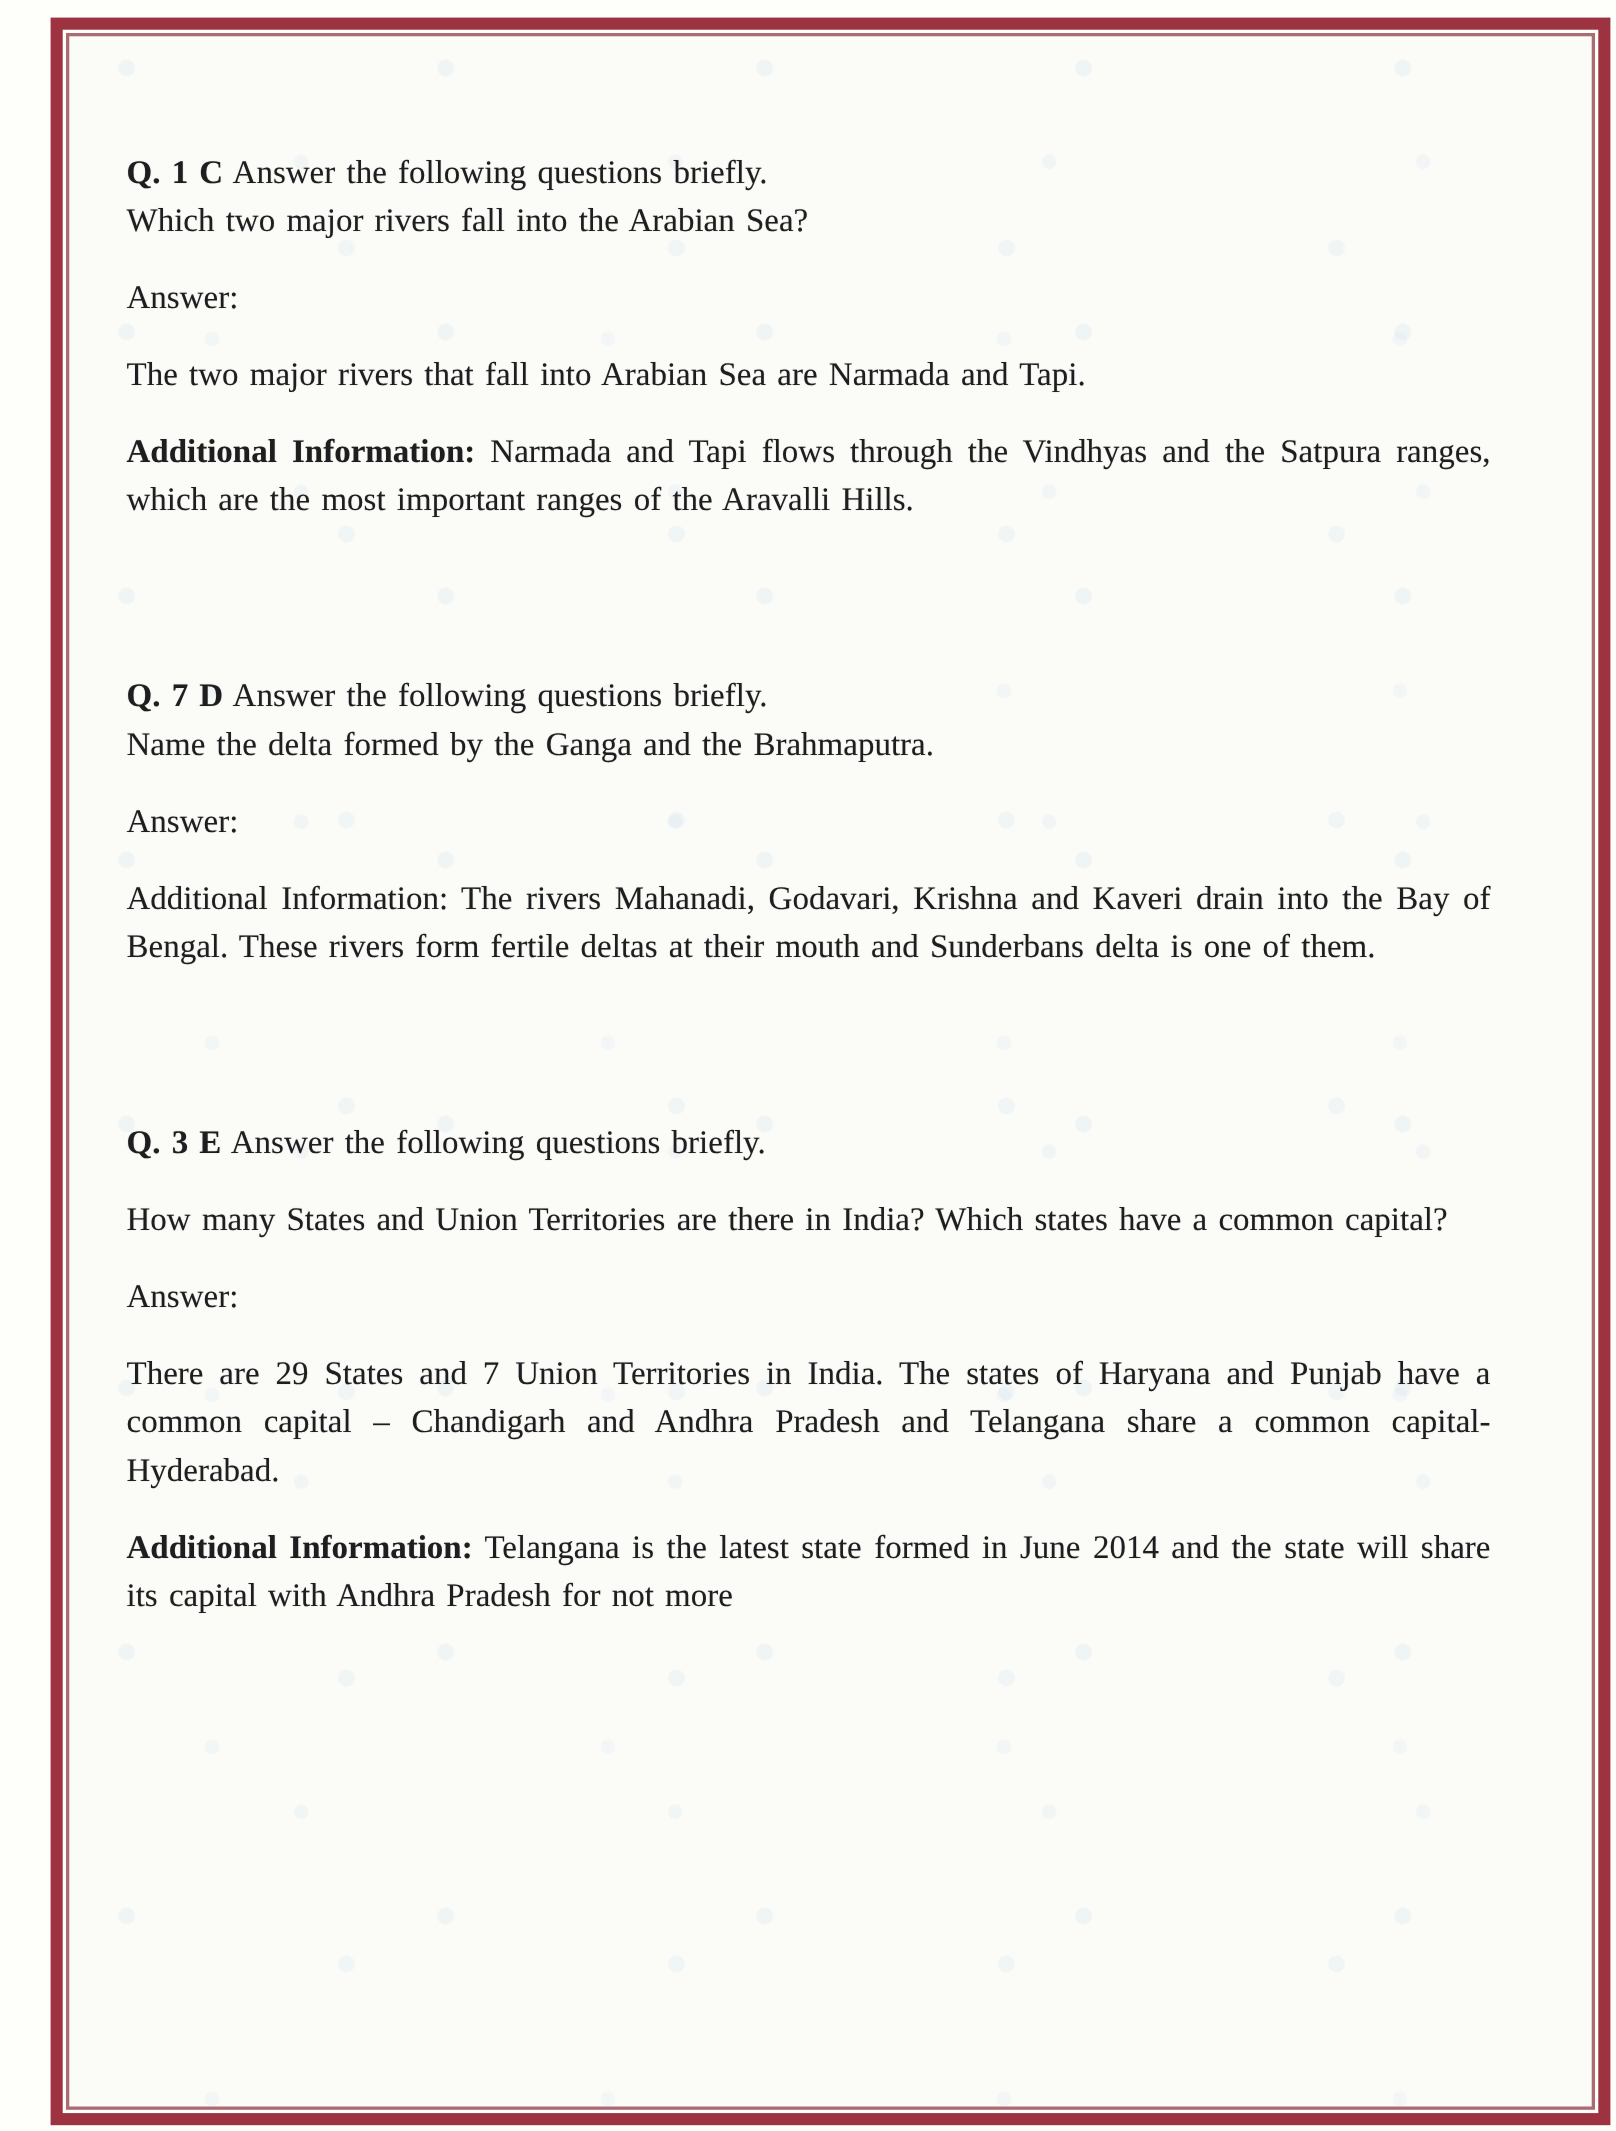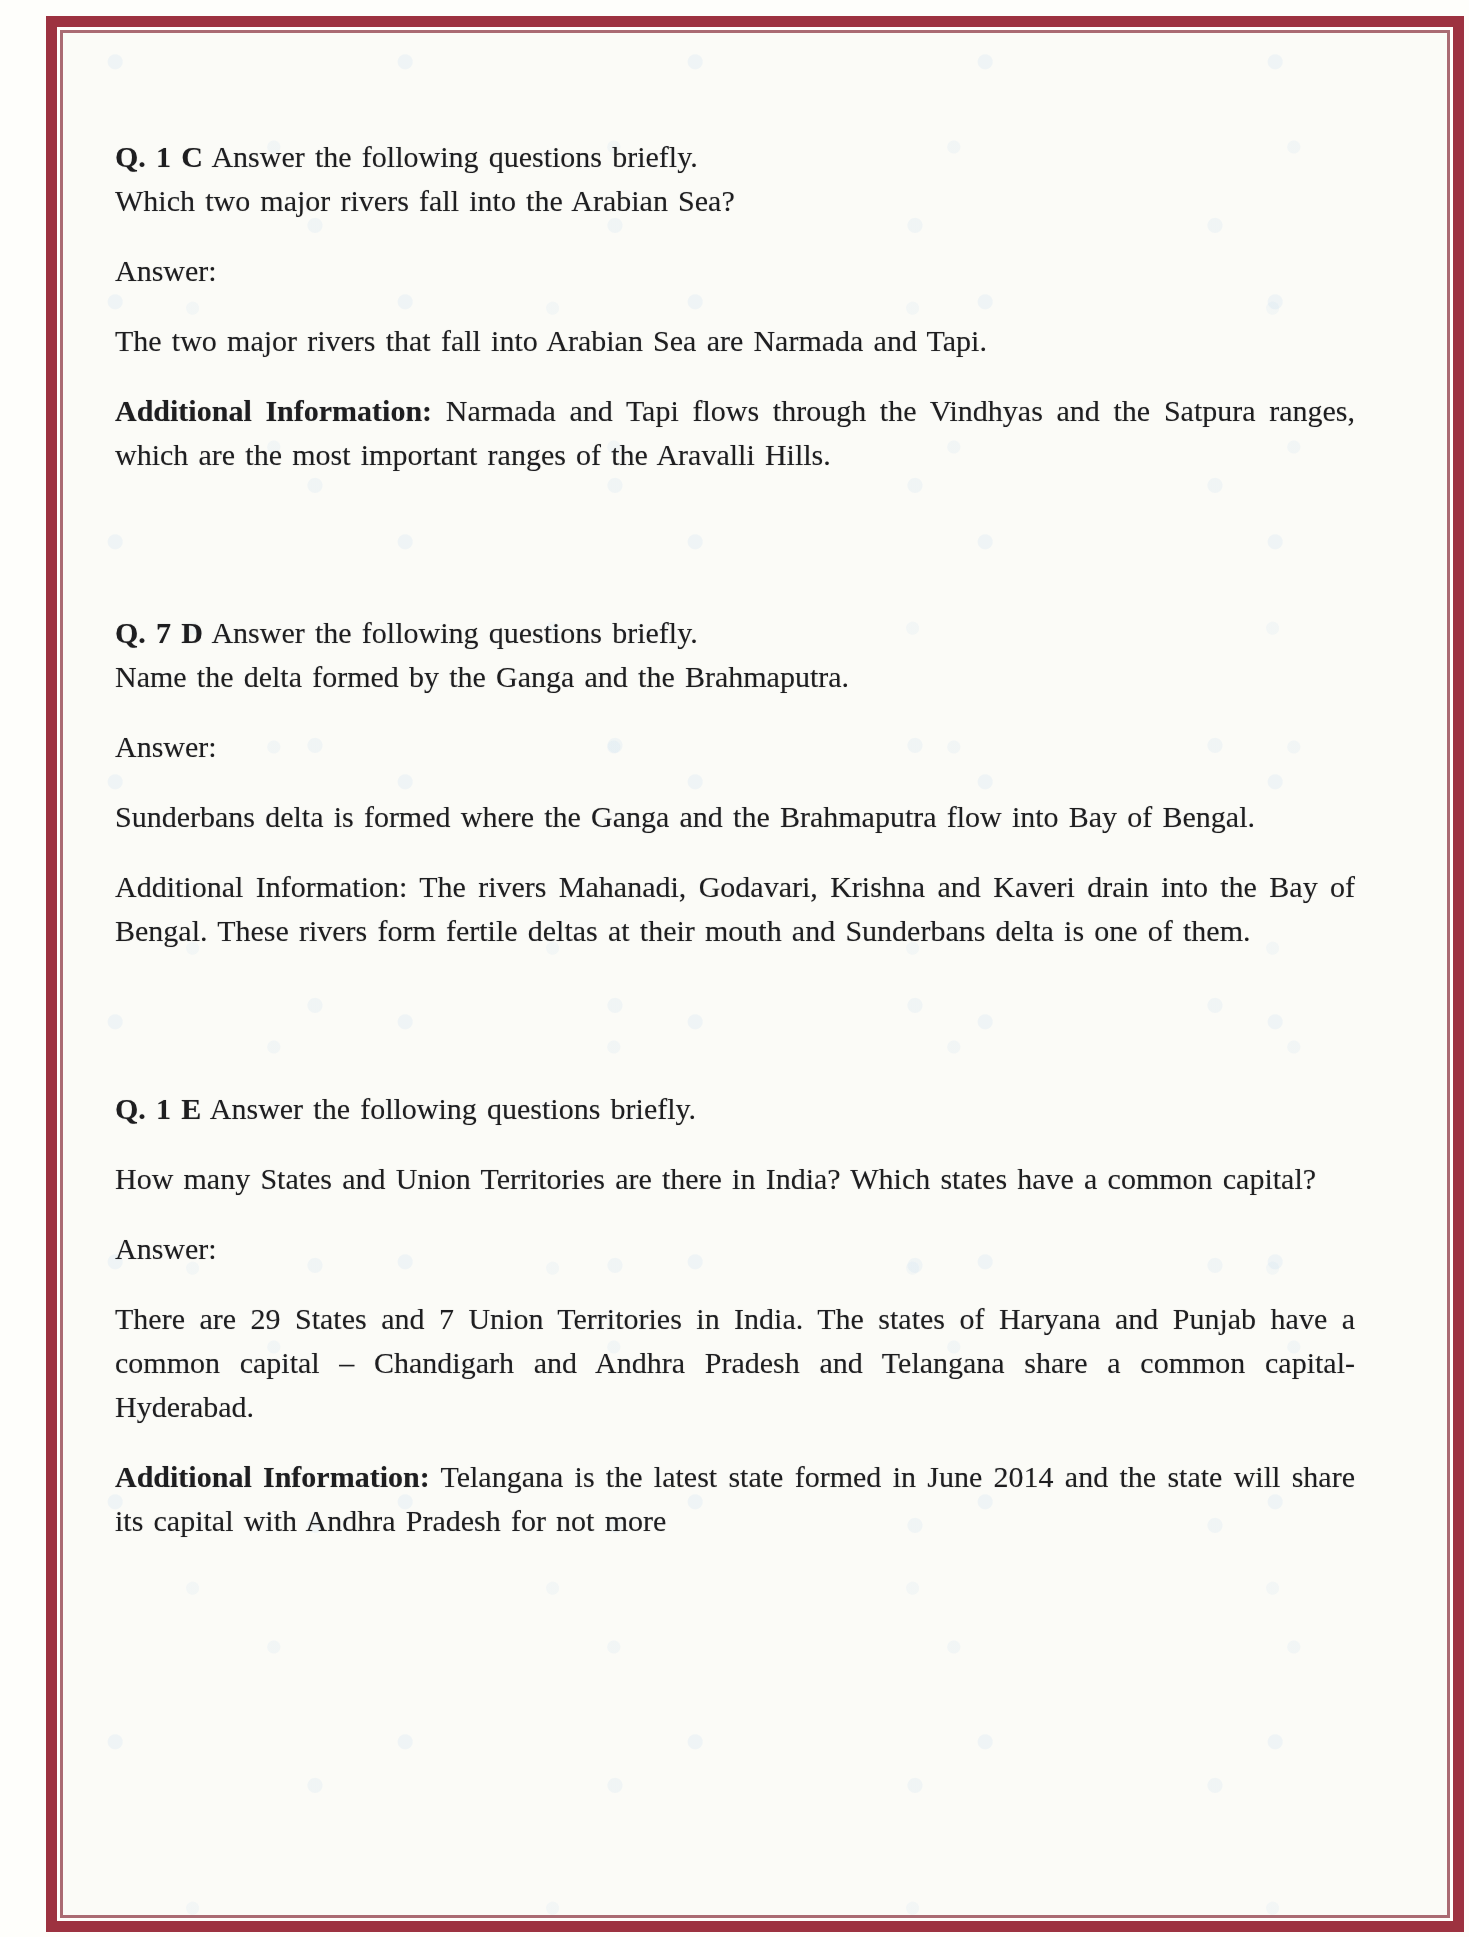--- a/index.html
+++ b/index.html
@@ -64,26 +64,25 @@
         <section class="qa">
           <p class="q-header"><b class="q-label">Q. 1 C</b> <span>Answer the following questions briefly.</span><br><span>Which two major rivers fall into the Arabian Sea?</span></p>
           <p class="q-header">Answer:</p>
           <p class="para">The two major rivers that fall into Arabian Sea are Narmada and Tapi.</p>
           <p class="para"><b class="ai-label-bold">Additional Information:</b> <span>Narmada and Tapi flows through the Vindhyas and the Satpura ranges, which are the most important ranges of the Aravalli Hills.</span></p>
         </section>
 
         <section class="qa">
           <p class="q-header"><b class="q-label">Q. 7 D</b> <span>Answer the following questions briefly.</span><br><span>Name the delta formed by the Ganga and the Brahmaputra.</span></p>
           <p class="q-header">Answer:</p>
-          <p class="para">Sunderbans delta is formed where the Ganga and the Brahmaputra flow into Bay of Bengal.</p>
           <p class="para"><span class="ai-label-regular">Additional Information:</span> <span>The rivers Mahanadi, Godavari, Krishna and Kaveri drain into the Bay of Bengal. These rivers form fertile deltas at their mouth and Sunderbans delta is one of them.</span></p>
         </section>
 
         <section class="qa">
-          <p class="q-header"><b class="q-label">Q. 1 E</b> <span>Answer the following questions briefly.</span></p>
+          <p class="q-header"><b class="q-label">Q. 3 E</b> <span>Answer the following questions briefly.</span></p>
           <p class="para">How many States and Union Territories are there in India? Which states have a common capital?</p>
           <p class="q-header">Answer:</p>
           <p class="para">There are 29 States and 7 Union Territories in India. The states of Haryana and Punjab have a common capital – Chandigarh and Andhra Pradesh and Telangana share a common capital- Hyderabad.</p>
           <p class="para"><b class="ai-label-bold">Additional Information:</b> <span>Telangana is the latest state formed in June 2014 and the state will share its capital with Andhra Pradesh for not more</span></p>
         </section>
 
       </div>
     </div>
   </div>
 </div>

